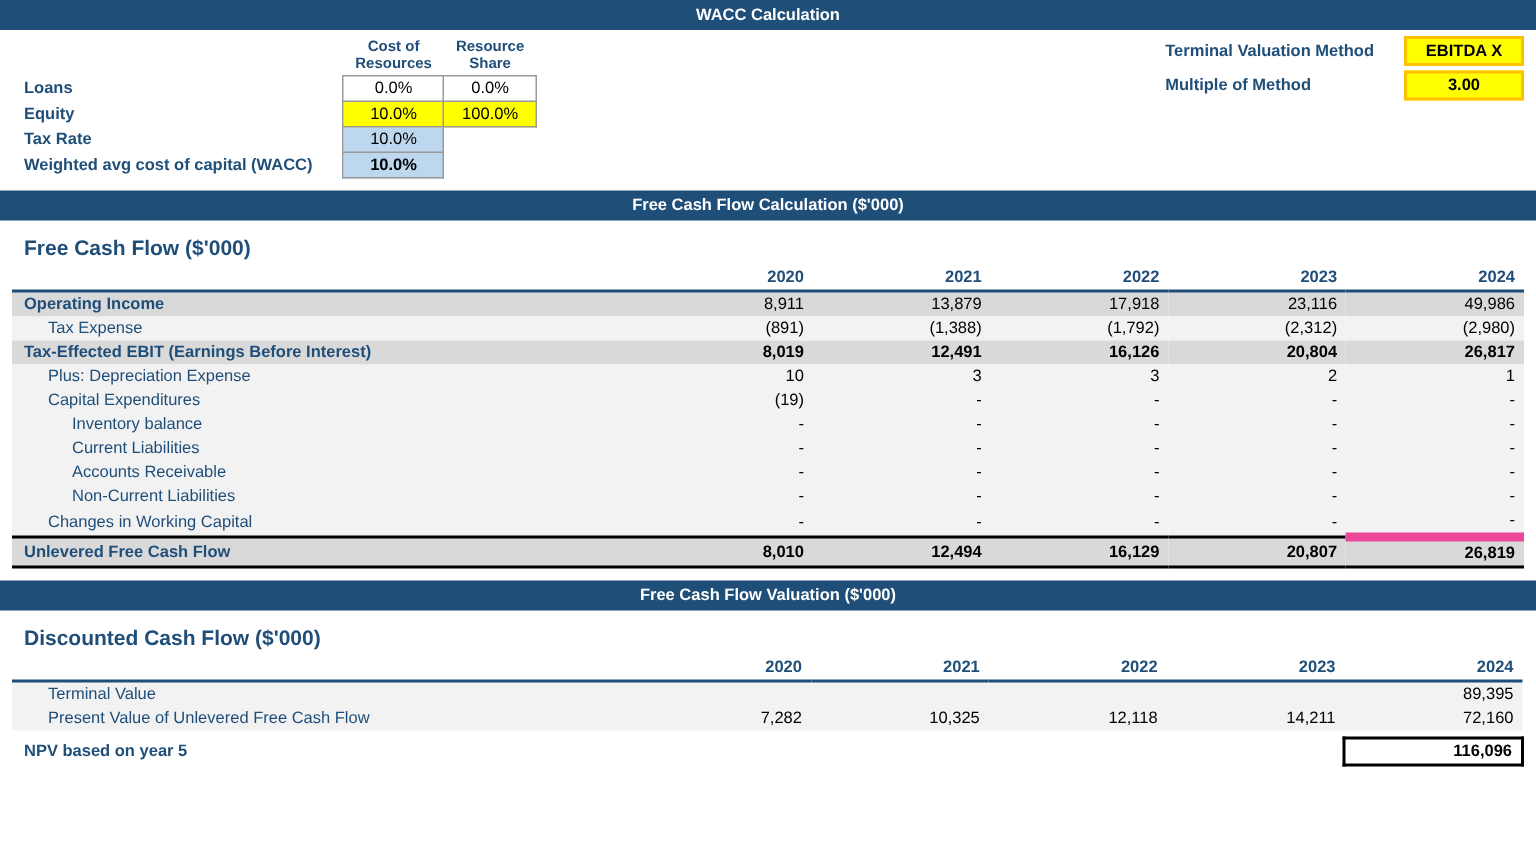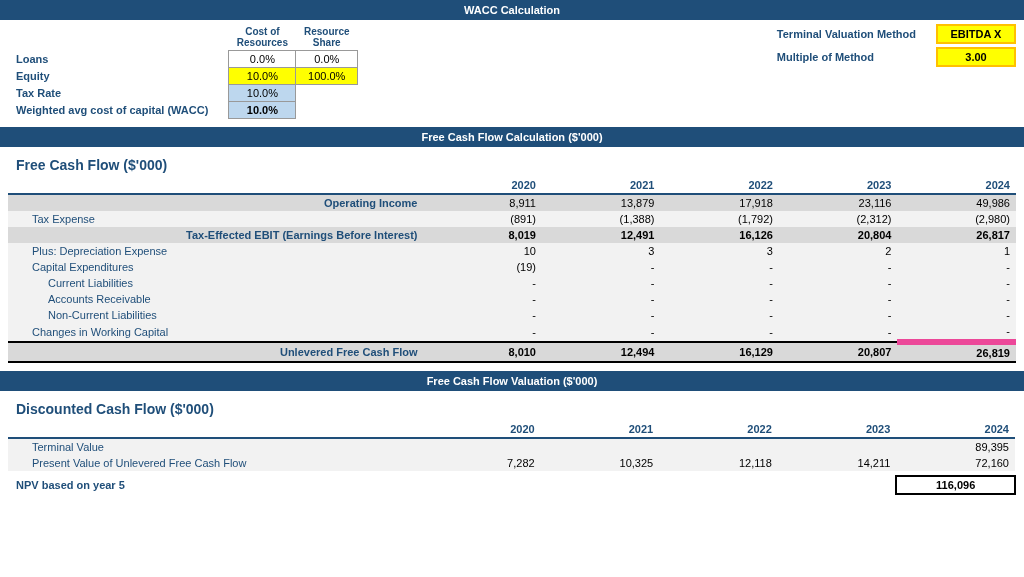--- a/index.html
+++ b/index.html
@@ -105,21 +105,21 @@
       font-weight: bold;
       color: #1f4e79;
       text-align: right;
       border-bottom: 2px solid #1f4e79;
     }
     .fcf-table th.left-th { text-align: left; }
     .fcf-table .yr-col { text-align: right; min-width: 70px; }
     .fcf-table .label-main { color: #1f4e79; font-weight: bold; padding-left: 8px; }
     .fcf-table .label-indent1 { padding-left: 24px; color: #1f4e79; }
     .fcf-table .label-indent2 { padding-left: 40px; color: #1f4e79; }
-    .fcf-table .label-bold { font-weight: bold; text-align: right; }
+    .fcf-table .label-bold { font-weight: bold; }
     .bg-gray { background: #d9d9d9; }
     .bg-light { background: #f2f2f2; }
     .bold { font-weight: bold; }
 
     
     .val-section { padding: 4px 8px 8px 8px; }
     .val-table {
       width: 100%;
       border-collapse: collapse;
     }
@@ -134,21 +134,21 @@
       border-bottom: 2px solid #1f4e79;
     }
     .val-table .yr-col { text-align: right; min-width: 70px; }
     .val-table .label-main { color: #1f4e79; font-weight: bold; padding-left: 8px; }
     .val-table .label-indent1 { padding-left: 24px; color: #1f4e79; }
     .val-table .npv-row { color: #1f4e79; font-weight: bold; padding-left: 8px; }
     .val-table .mult-row { color: #1f4e79; padding-left: 8px; }
     .highlighted-cell {
       border: 2px solid #000;
       font-weight: bold;
-      text-align: center;
+      text-align: right;
       padding-right: 6px;
     }
     .yellow-highlight { background: #ffff00; border: 2px solid #000; }
     
     .num { text-align: right; }
   </style>
 </head>
 <body>
 
 <div class="section-header">
@@ -260,20 +260,28 @@
 
       <tr class="bg-light">
         <td class="label-indent1">Capital Expenditures</td>
         <td class="num">(19)</td>
         <td class="num">-</td>
         <td class="num">-</td>
         <td class="num">-</td>
         <td class="num">-</td>
       </tr>
 
+      <tr class="bg-light">
+        <td class="label-indent2">Inventory balance</td>
+        <td class="num">-</td>
+        <td class="num">-</td>
+        <td class="num">-</td>
+        <td class="num">-</td>
+        <td class="num">-</td>
+      </tr>
 
       <tr class="bg-light">
         <td class="label-indent2">Current Liabilities</td>
         <td class="num">-</td>
         <td class="num">-</td>
         <td class="num">-</td>
         <td class="num">-</td>
         <td class="num">-</td>
       </tr>
 

